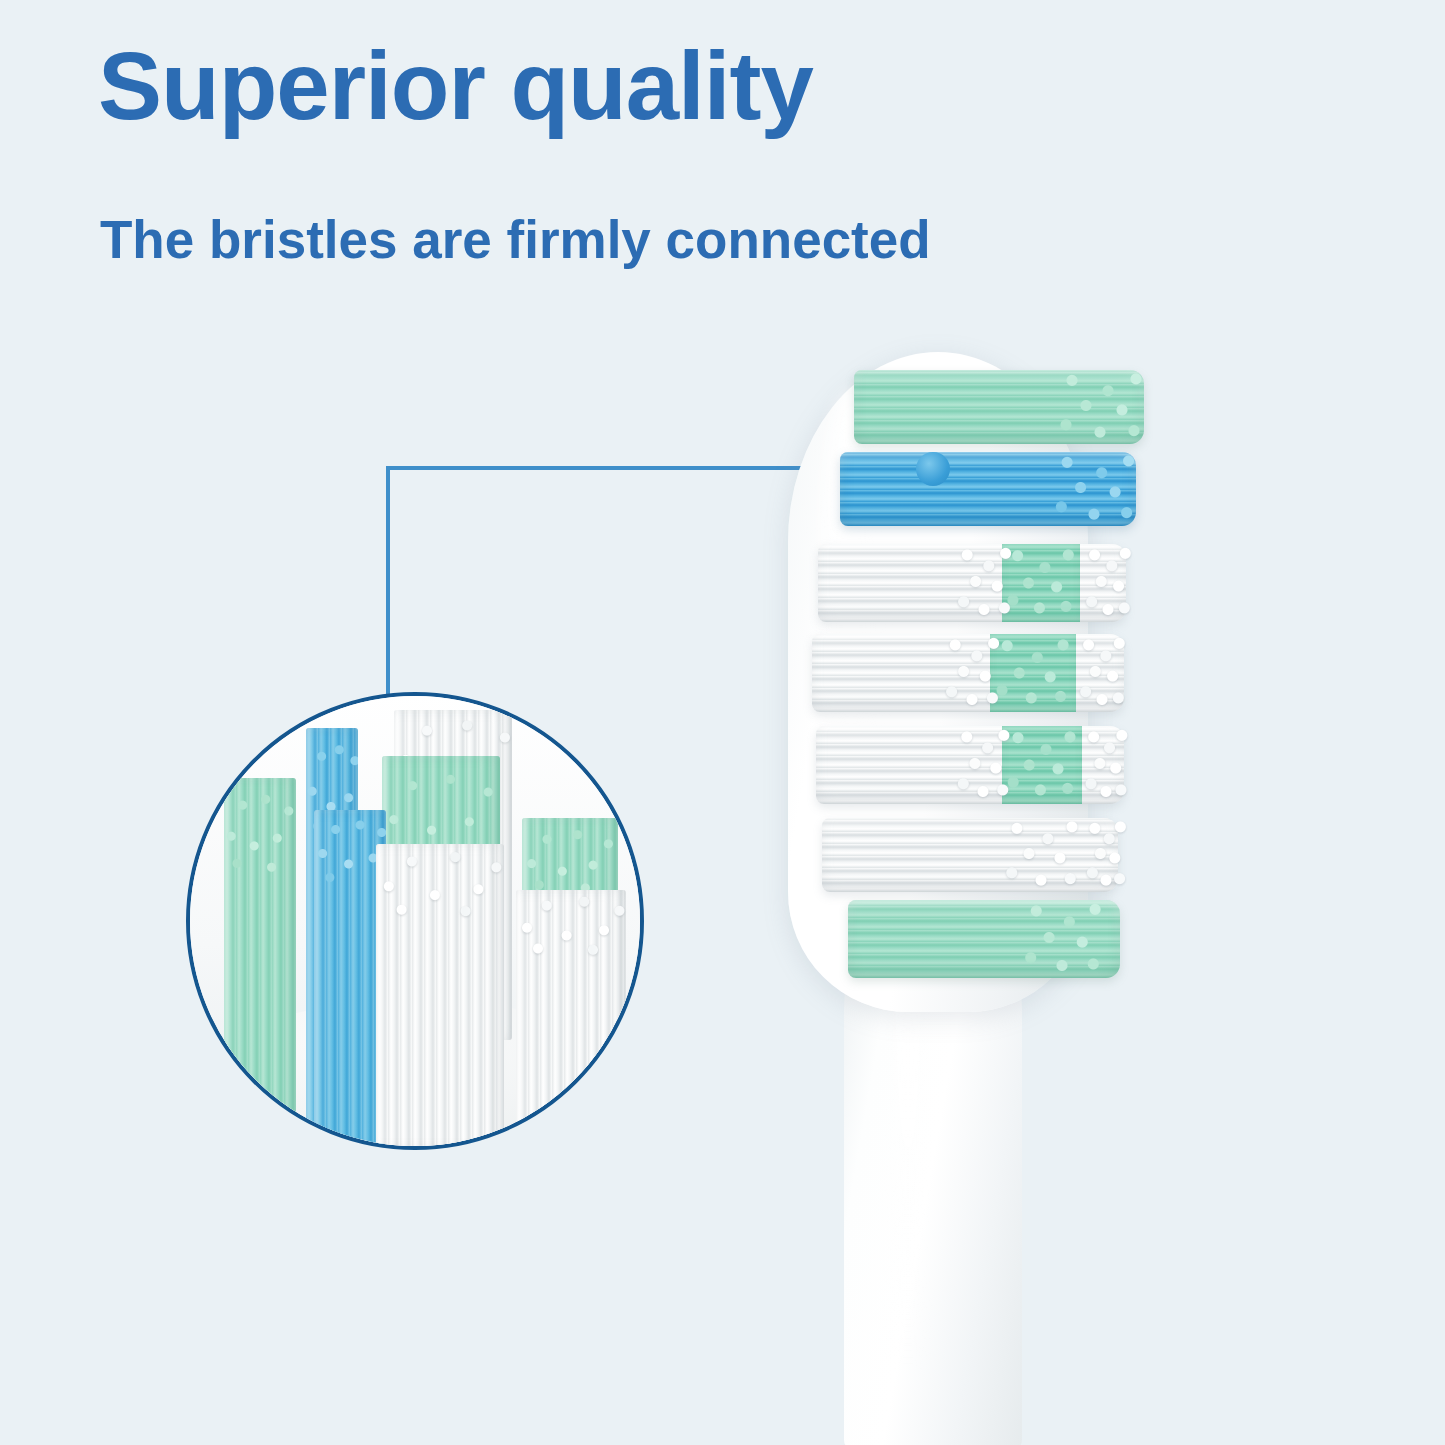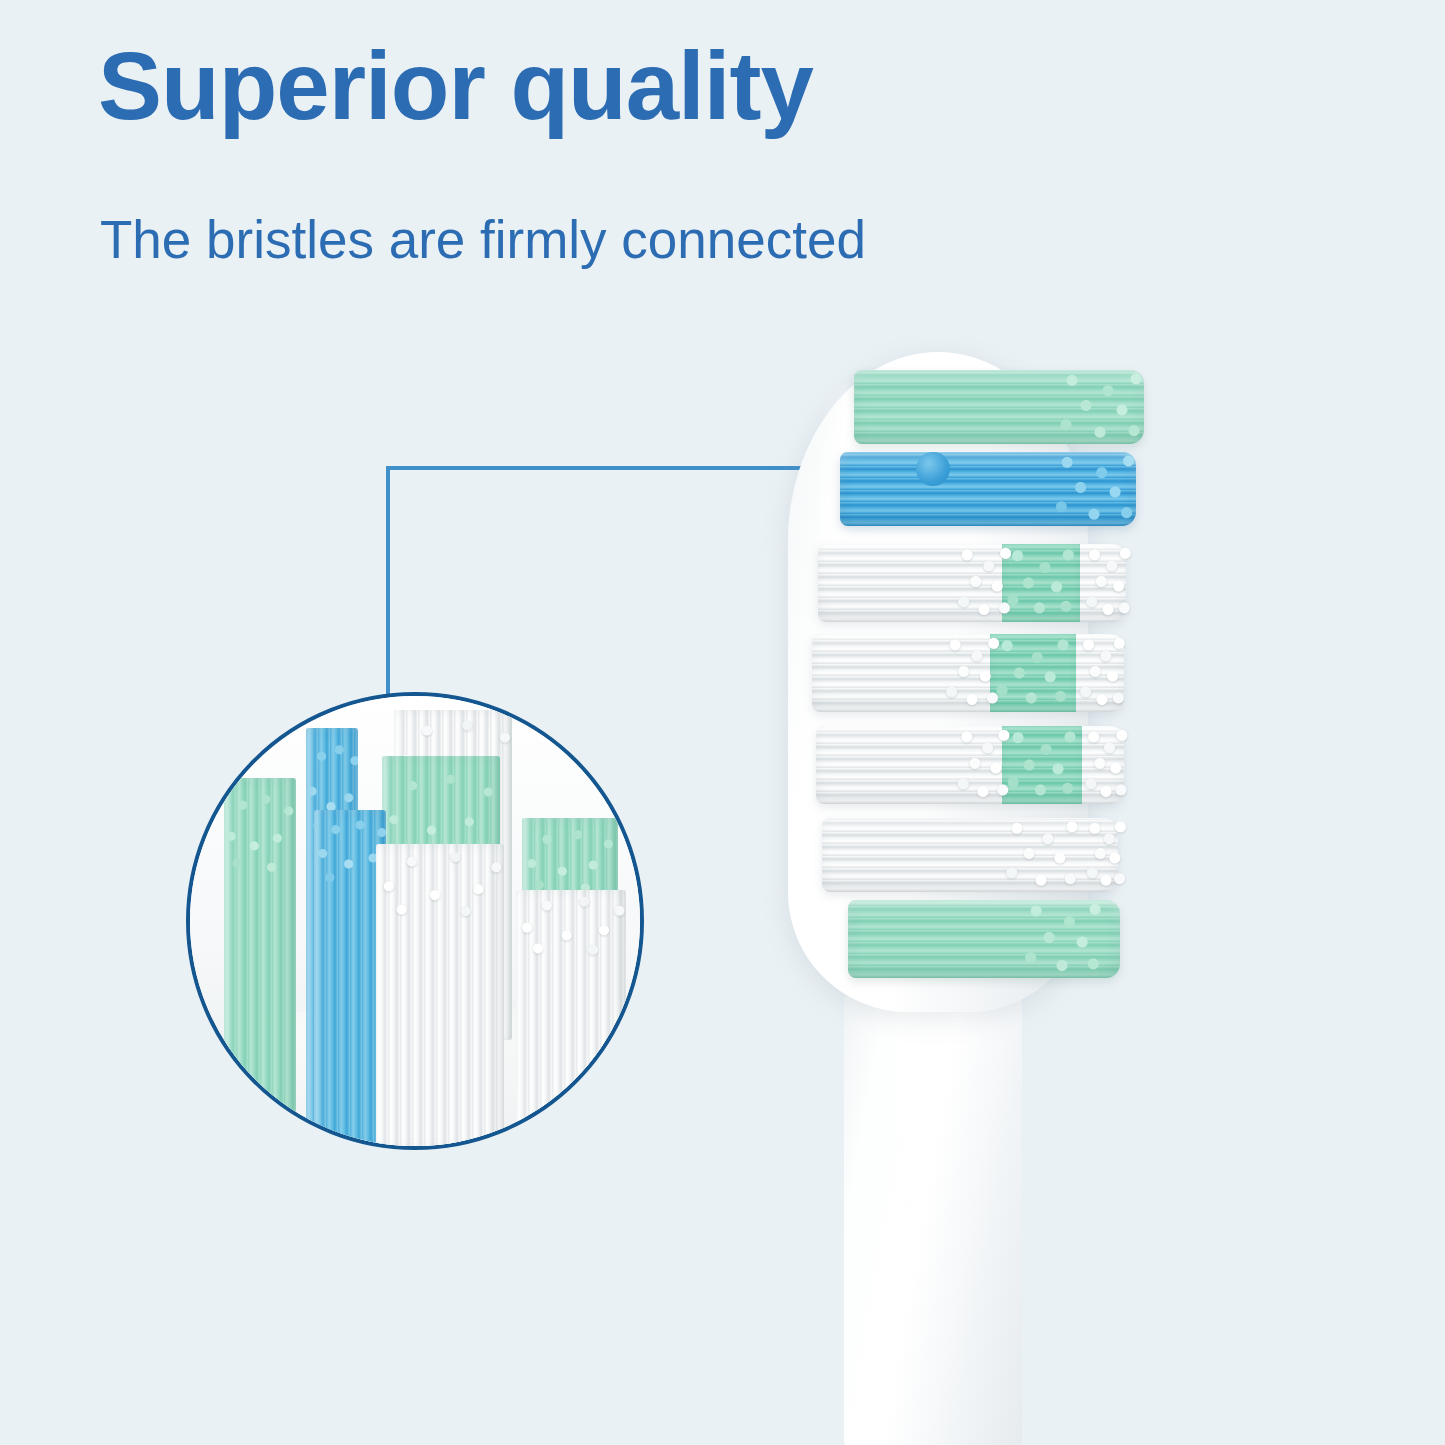--- a/index.html
+++ b/index.html
@@ -28,21 +28,21 @@
     letter-spacing: -1px;
     color: #2c6cb3;
     white-space: nowrap;
   }
   #subhead {
     position: absolute;
     left: 100px;
     top: 208px;
     font-size: 53px;
     line-height: 1.20;
-    font-weight: 400;
+    font-weight: 700;
     color: #2c6cb3;
     width: 1000px;
   }
   #subhead .ln { display: block; white-space: nowrap; }
 
   
   #callout-line {
     position: absolute;
     left: 0; top: 0;
     width: 1445px; height: 1445px;

